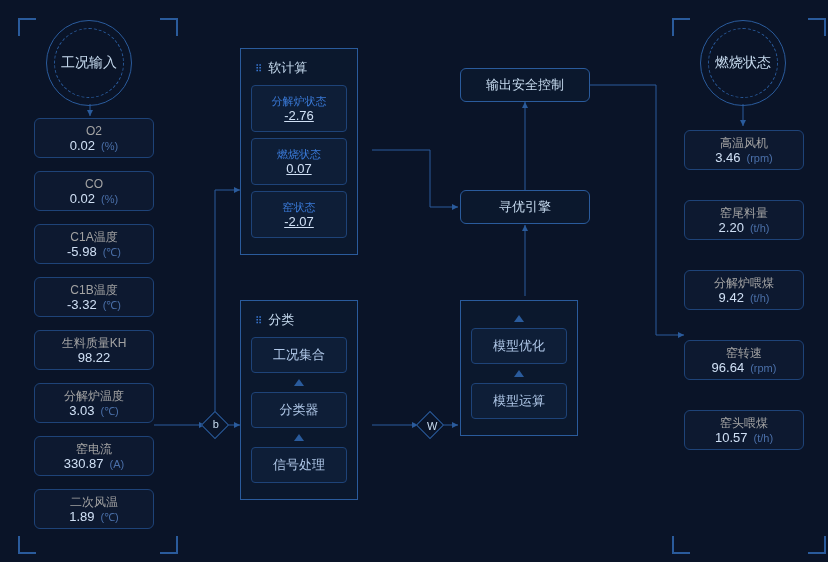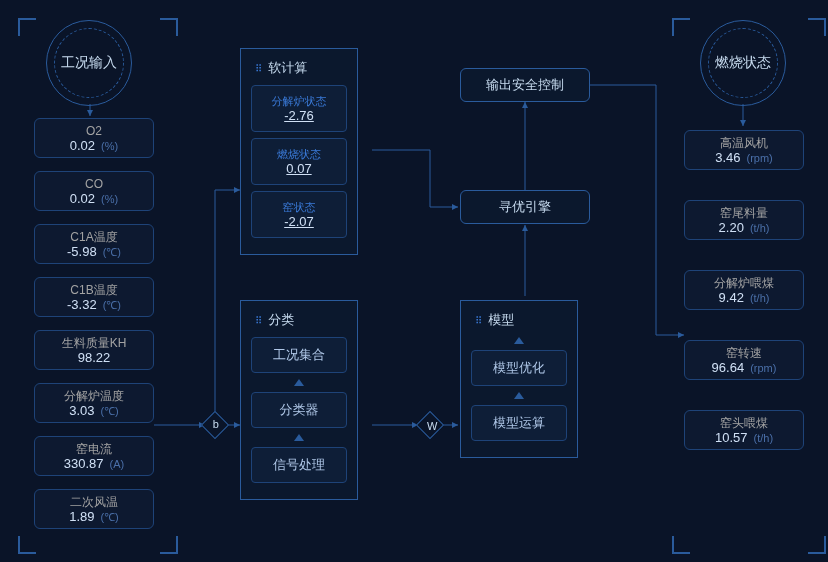--- a/index.html
+++ b/index.html
@@ -171,21 +171,20 @@
   <div id="classify-anchor">
       <div class="box">工况集合</div>
       <div class="arrow-up-sm"></div>
       <div class="box">分类器</div>
       <div class="arrow-up-sm"></div>
       <div class="box">信号处理</div>
     </div>
 </div>
 
 <div class="flow-big" style="top:300px; left:460px">
-  <div class="title">模型</div>
   <div id="model-anchor">
       <div class="arrow-up-sm"></div>
       <div class="box">模型优化</div>
       <div class="arrow-up-sm"></div>
       <div class="box">模型运算</div>
     </div>
 </div>
 
 <div class="single-box" style="top:68px; left:460px">
   <span>输出安全控制</span>

